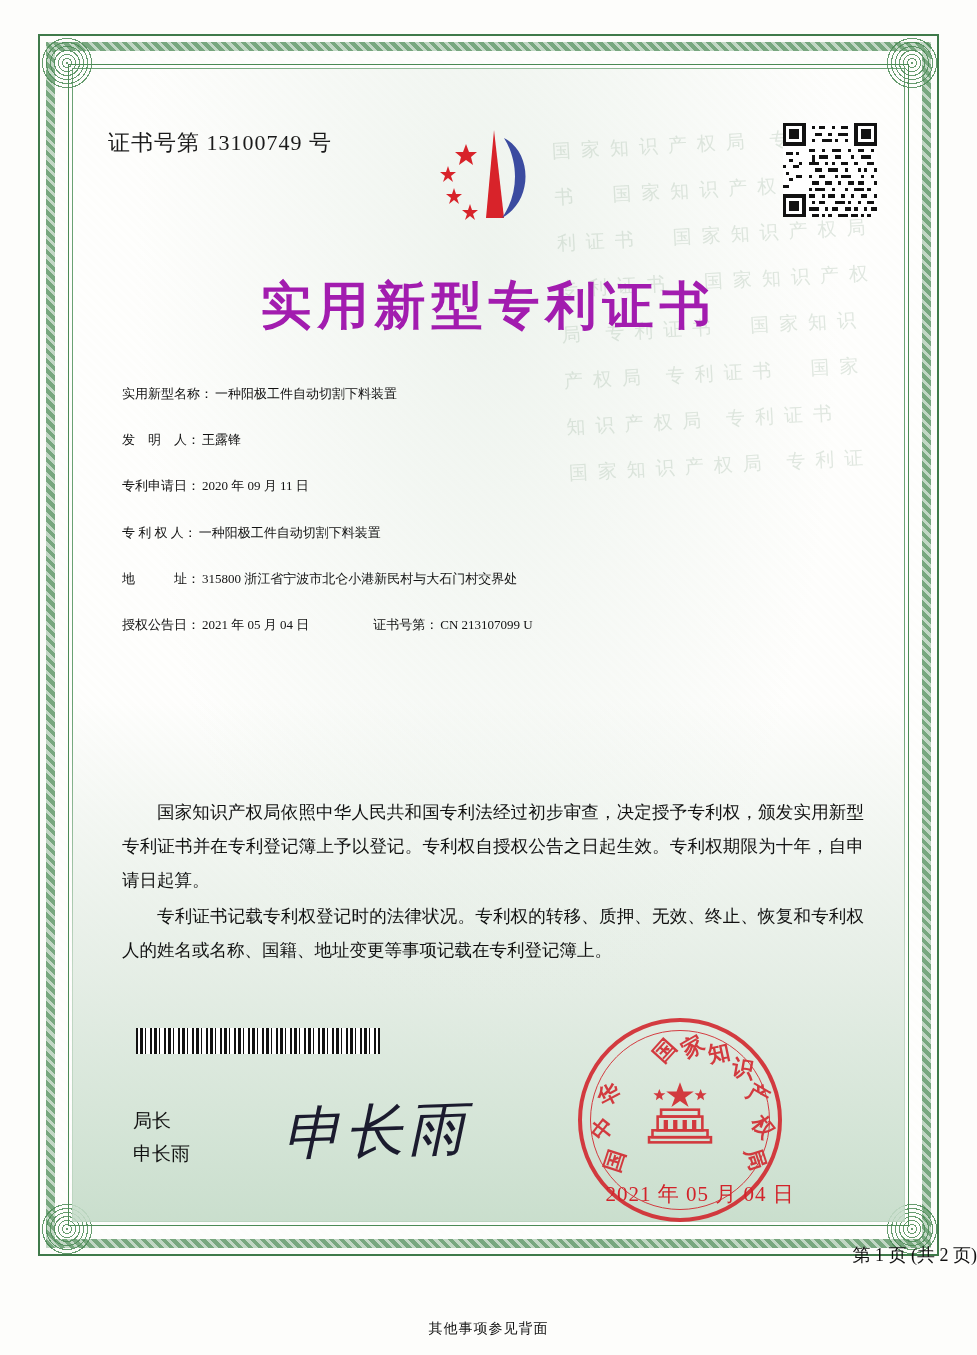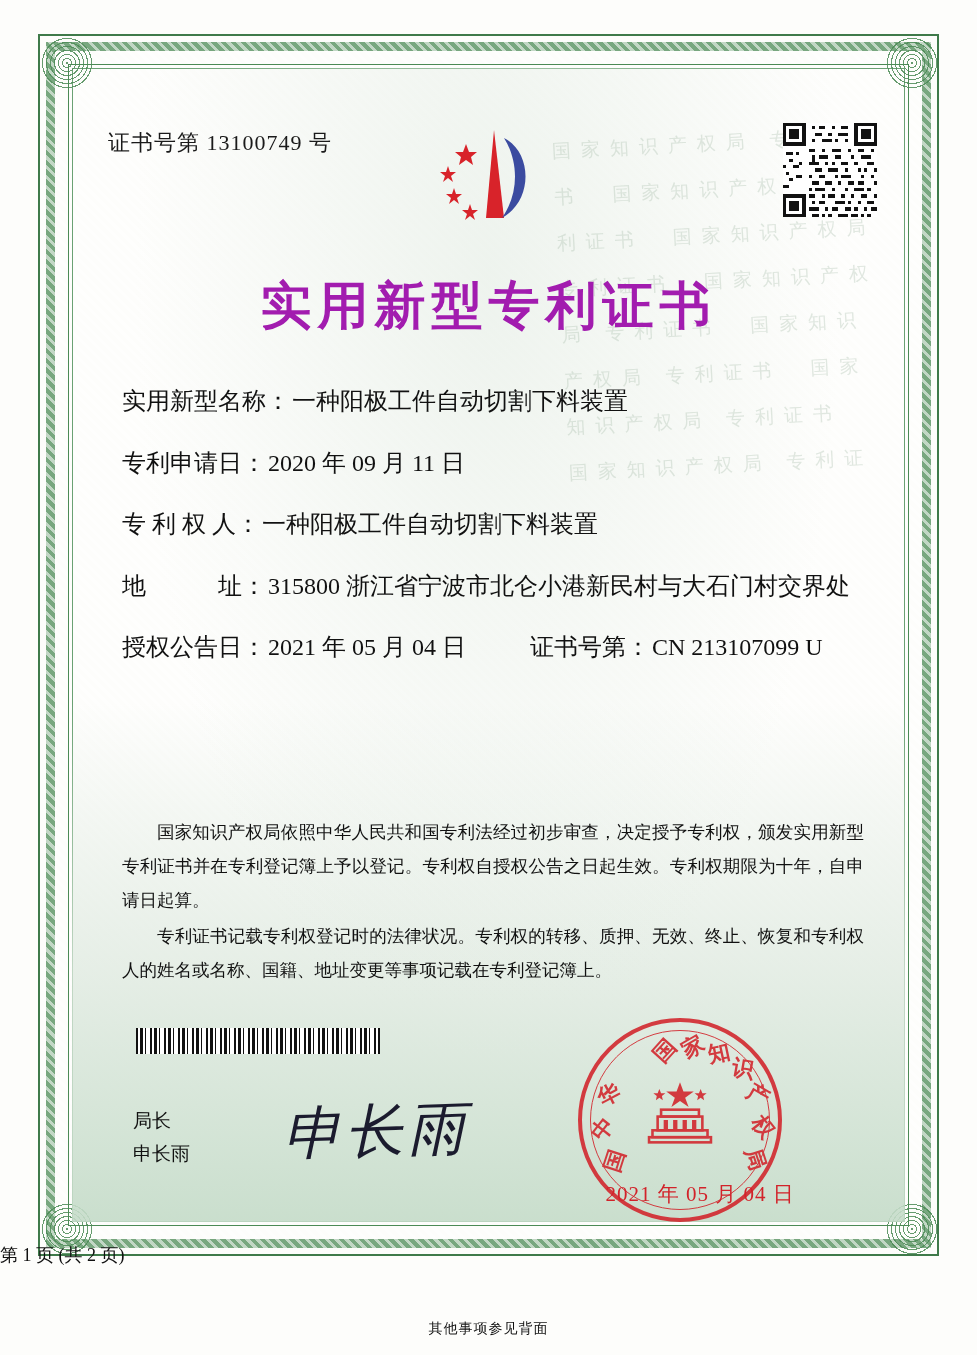--- a/index.html
+++ b/index.html
@@ -146,21 +146,21 @@
     color: #a21caf;
     font-family: "Liberation Serif", "DejaVu Serif", serif;
   }
 
   
   .fields {
     position: absolute;
     left: 122px;
     top: 385px;
     width: 760px;
-    font-size: 24px;
+    font-size: 13px;
     color: #111;
   }
   .row {
     display: flex;
     align-items: baseline;
     margin-bottom: 28px;
     line-height: 1.4;
   }
   .row .lbl {
     white-space: pre;
@@ -185,21 +185,20 @@
   
   .paras {
     position: absolute;
     left: 122px;
     top: 795px;
     width: 742px;
     font-size: 17.5px;
     line-height: 34px;
     color: #111;
     text-align: justify;
-    margin-top: 20px;
   }
   .paras p {
     margin: 0 0 2px 0;
     text-indent: 2em;
   }
 
   
   .barcode {
     position: absolute;
     left: 136px;
@@ -280,21 +279,21 @@
     font-size: 21px;
     letter-spacing: 1px;
   }
 
   
   .page-num {
     position: absolute;
     left: 0;
     right: 0;
     top: 1243px;
-    text-align: left;
+    text-align: right;
     font-size: 18px;
     color: #111;
   }
   .footer-note {
     position: absolute;
     left: 0;
     right: 0;
     top: 1320px;
     text-align: center;
     font-size: 14px;
@@ -446,20 +445,24 @@
   </svg>
 
   <div class="title">实用新型专利证书</div>
 
   <div class="fields">
     <div class="row">
       <span class="lbl">实用新型名称：</span>
       <span class="val">一种阳极工件自动切割下料装置</span>
     </div>
     <div class="row">
+      <span class="lbl">发　明　人：</span>
+      <span class="val">王露锋</span>
+    </div>
+    <div class="row">
       <span class="lbl">专利申请日：</span>
       <span class="val">2020 年 09 月 11 日</span>
     </div>
     <div class="row">
       <span class="lbl">专 利 权 人：</span>
       <span class="val">一种阳极工件自动切割下料装置</span>
     </div>
     <div class="row">
       <span class="lbl">地　　　址：</span>
       <span class="val">315800 浙江省宁波市北仑小港新民村与大石门村交界处</span>

